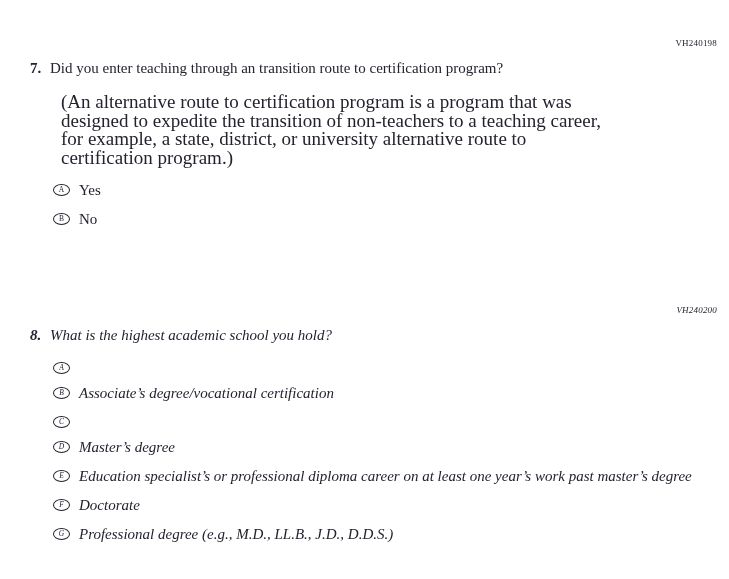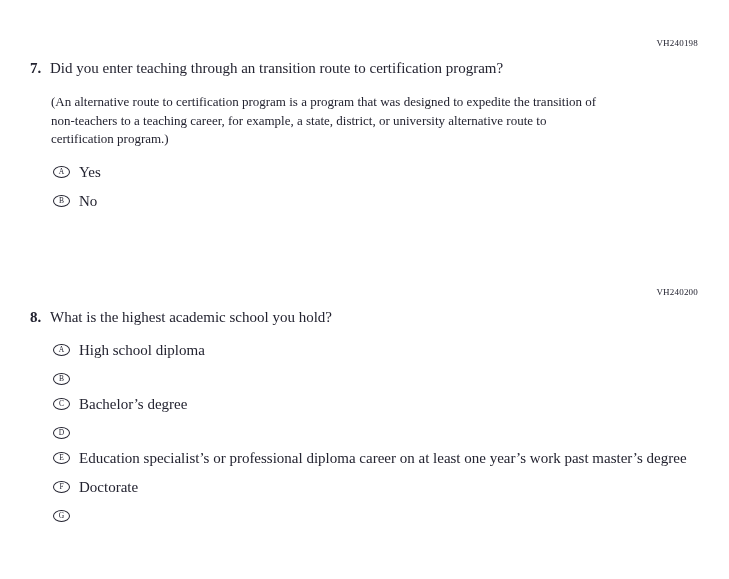--- a/index.html
+++ b/index.html
@@ -12,47 +12,47 @@
     width: 729px;
     height: 579px;
     box-sizing: border-box;
     background: #ffffff;
     font-family: "Liberation Serif", "DejaVu Serif", serif;
     color: #232330;
     overflow: hidden;
   }
   .question {
     padding-left: 30px;
-    padding-right: 31px;
+    padding-right: 12px;
   }
   .question-1 { padding-top: 38px; }
-  .question-2 { margin-top: 76px; }
+  .question-2 { margin-top: 76px; font-style: italic; }
   .code {
     text-align: right;
     font-size: 9px;
     line-height: 10px;
     margin-bottom: 11px;
     color: #232330;
     letter-spacing: 0.2px;
   }
   .q-row {
     display: flex;
     font-size: 15px;
     line-height: 19px;
   }
   .q-num {
     font-weight: bold;
     flex: 0 0 auto;
     width: 20px;
   }
   .q-text { flex: 1 1 auto; }
   .q-note {
-    margin: 15px 0 0 21px;
+    margin: 15px 0 0 31px;
     max-width: 548px;
-    font-size: 13px;
+    font-size: 19px;
     line-height: 18.5px;
   }
   .q-note:empty { display: none; }
   .options {
     margin-top: 14px;
     margin-left: 23px;
   }
   .option {
     display: flex;
     align-items: flex-start;
@@ -118,57 +118,58 @@
     <div class="q-row">
       <span class="q-num">8.</span>
       <span class="q-text">What is the highest academic school you hold?</span>
     </div>
 
     <div class="options">
   <div class="option">
     <span class="bubble">
             <span class="bubble-letter">A</span>
           </span>
-    <span class="option-label">High school diploma</span>
   </div>
 
   <div class="option">
     <span class="bubble">
             <span class="bubble-letter">B</span>
           </span>
+    <span class="option-label">Associate’s degree/vocational certification</span>
   </div>
 
   <div class="option">
     <span class="bubble">
             <span class="bubble-letter">C</span>
           </span>
-    <span class="option-label">Bachelor’s degree</span>
   </div>
 
   <div class="option">
     <span class="bubble">
             <span class="bubble-letter">D</span>
           </span>
+    <span class="option-label">Master’s degree</span>
   </div>
 
   <div class="option">
     <span class="bubble">
             <span class="bubble-letter">E</span>
           </span>
     <span class="option-label">Education specialist’s or professional diploma career on at least one year’s work past master’s degree</span>
   </div>
 
   <div class="option">
     <span class="bubble">
             <span class="bubble-letter">F</span>
           </span>
     <span class="option-label">Doctorate</span>
   </div>
 
   <div class="option">
     <span class="bubble">
             <span class="bubble-letter">G</span>
           </span>
+    <span class="option-label">Professional degree (e.g., M.D., LL.B., J.D., D.D.S.)</span>
   </div>
 </div>
   </div>
 
 </div>
 
 </body></html>

